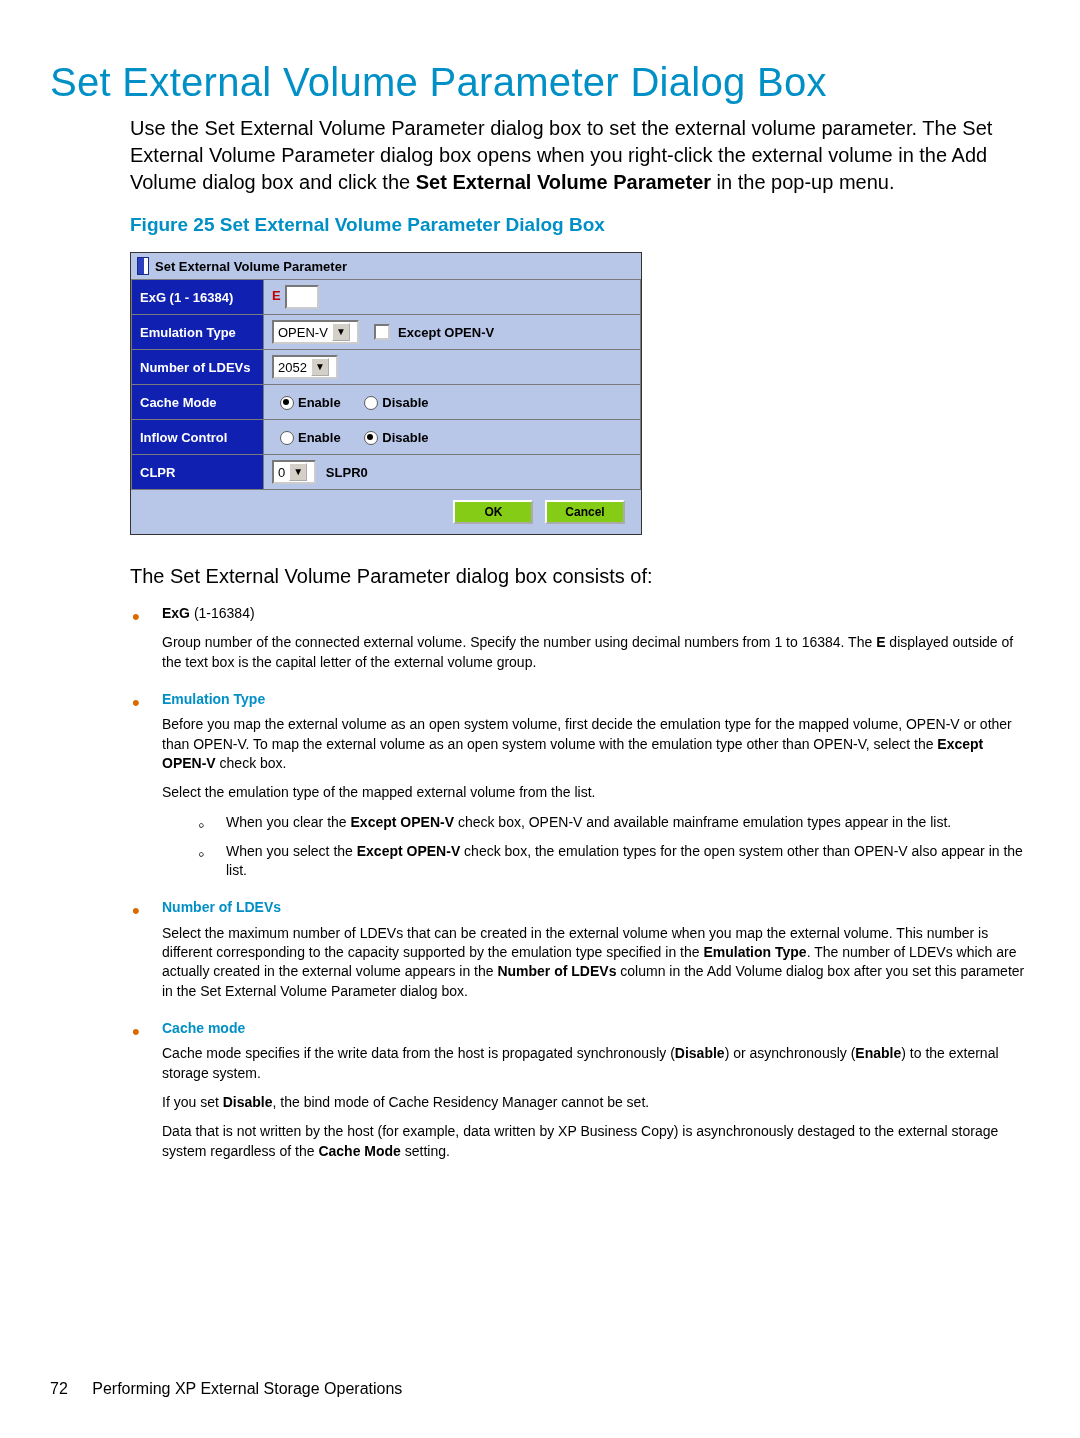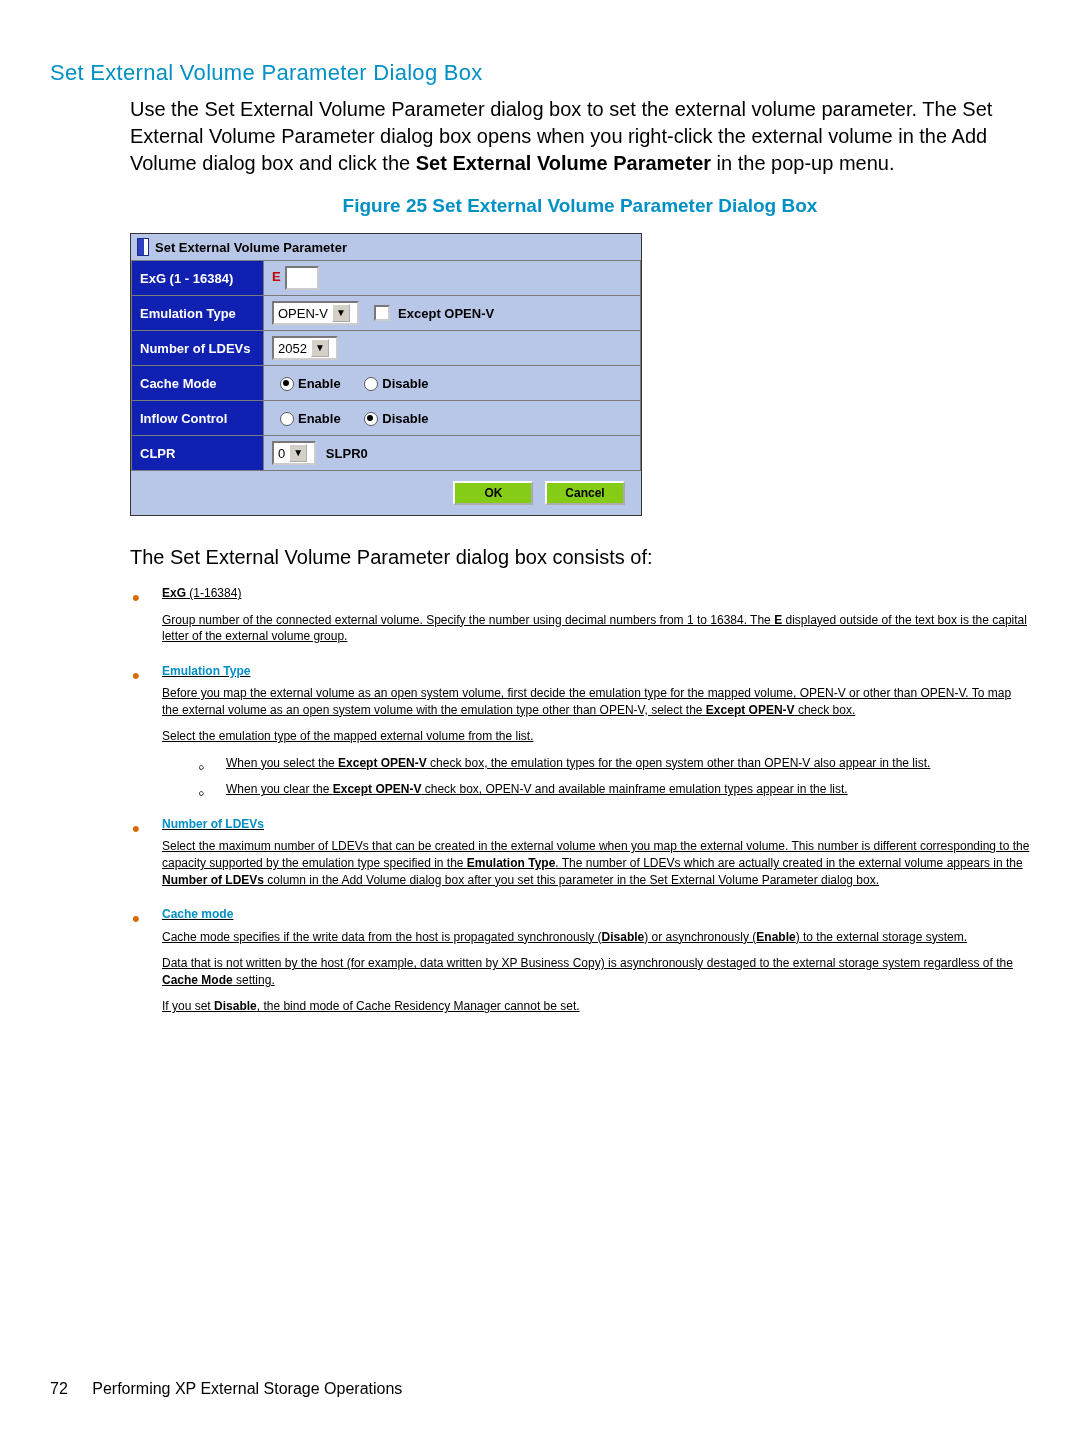--- a/index.html
+++ b/index.html
@@ -10,39 +10,38 @@
     color: #000000;
   }
   .page {
     width: 1080px;
     min-height: 1438px;
     padding: 60px 50px 40px 50px;
     box-sizing: border-box;
     position: relative;
   }
   h1.section-title {
-    font-size: 22px;
+    font-size: 40px;
     font-weight: 400;
     color: #0090c6;
     margin: 0 0 10px 0;
     letter-spacing: 0.3px;
   }
   .intro {
     font-size: 20px;
     line-height: 1.35;
     margin: 0 0 18px 0;
     padding-left: 80px;
   }
   .figcaption {
     color: #0090c6;
     font-weight: 700;
     font-size: 19px;
     margin: 0 0 16px 0;
     padding-left: 80px;
-    text-align: center;
   }
   
   .dialog-wrap {
     margin-left: 80px;
     margin-bottom: 28px;
   }
   .dialog {
     width: 510px;
     border: 1px solid #333333;
     background: #b8c6e8;
@@ -179,23 +178,22 @@
   }
   ul.level1 {
     list-style: none;
     padding: 0 0 0 80px;
     margin: 0;
   }
   ul.level1 > li {
     position: relative;
     padding-left: 32px;
     margin-bottom: 18px;
-    font-size: 12px;
+    font-size: 14px;
     line-height: 1.38;
-    text-decoration: underline;
   }
   ul.level1 > li::before {
     content: "•";
     color: #d86a00;
     font-size: 22px;
     position: absolute;
     left: 2px;
     top: -2px;
   }
   ul.level2 {
@@ -333,45 +331,45 @@
     </li>
 
     <li>
       <span class="term-heading">Emulation Type</span>
       <span class="para">
         <span>Before you map the external volume as an open system volume, first decide the emulation type for the mapped volume, OPEN-V or other than OPEN-V. To map the external volume as an open system volume with the emulation type other than OPEN-V, select the </span><span class="term">Except OPEN-V</span><span> check box.</span>
       </span>
       <span class="para">Select the emulation type of the mapped external volume from the list.</span>
       <ul class="level2">
         <li>
-          <span>When you select the </span><span class="term">Except OPEN-V</span><span> check box, the emulation types for the open system other than OPEN-V also appear in the list.</span>
+          <span>When you clear the </span><span class="term">Except OPEN-V</span><span> check box, OPEN-V and available mainframe emulation types appear in the list.</span>
         </li>
         <li>
-          <span>When you clear the </span><span class="term">Except OPEN-V</span><span> check box, OPEN-V and available mainframe emulation types appear in the list.</span>
+          <span>When you select the </span><span class="term">Except OPEN-V</span><span> check box, the emulation types for the open system other than OPEN-V also appear in the list.</span>
         </li>
       </ul>
     </li>
 
     <li>
       <span class="term-heading">Number of LDEVs</span>
       <span class="para">
         <span>Select the maximum number of LDEVs that can be created in the external volume when you map the external volume. This number is different corresponding to the capacity supported by the emulation type specified in the </span><span class="term">Emulation Type</span><span>. The number of LDEVs which are actually created in the external volume appears in the </span><span class="term">Number of LDEVs</span><span> column in the Add Volume dialog box after you set this parameter in the Set External Volume Parameter dialog box.</span>
       </span>
     </li>
 
     <li>
       <span class="term-heading">Cache mode</span>
       <span class="para">
         <span>Cache mode specifies if the write data from the host is propagated synchronously (</span><span class="term">Disable</span><span>) or asynchronously (</span><span class="term">Enable</span><span>) to the external storage system.</span>
       </span>
       <span class="para">
+        <span>If you set </span><span class="term">Disable</span><span>, the bind mode of Cache Residency Manager cannot be set.</span>
+      </span>
+      <span class="para">
         <span>Data that is not written by the host (for example, data written by XP Business Copy) is asynchronously destaged to the external storage system regardless of the </span><span class="term">Cache Mode</span><span> setting.</span>
-      </span>
-      <span class="para">
-        <span>If you set </span><span class="term">Disable</span><span>, the bind mode of Cache Residency Manager cannot be set.</span>
       </span>
     </li>
 
   </ul>
 
   <div class="footer">
     <span class="pg">72</span>
     <span>Performing XP External Storage Operations</span>
   </div>
 

